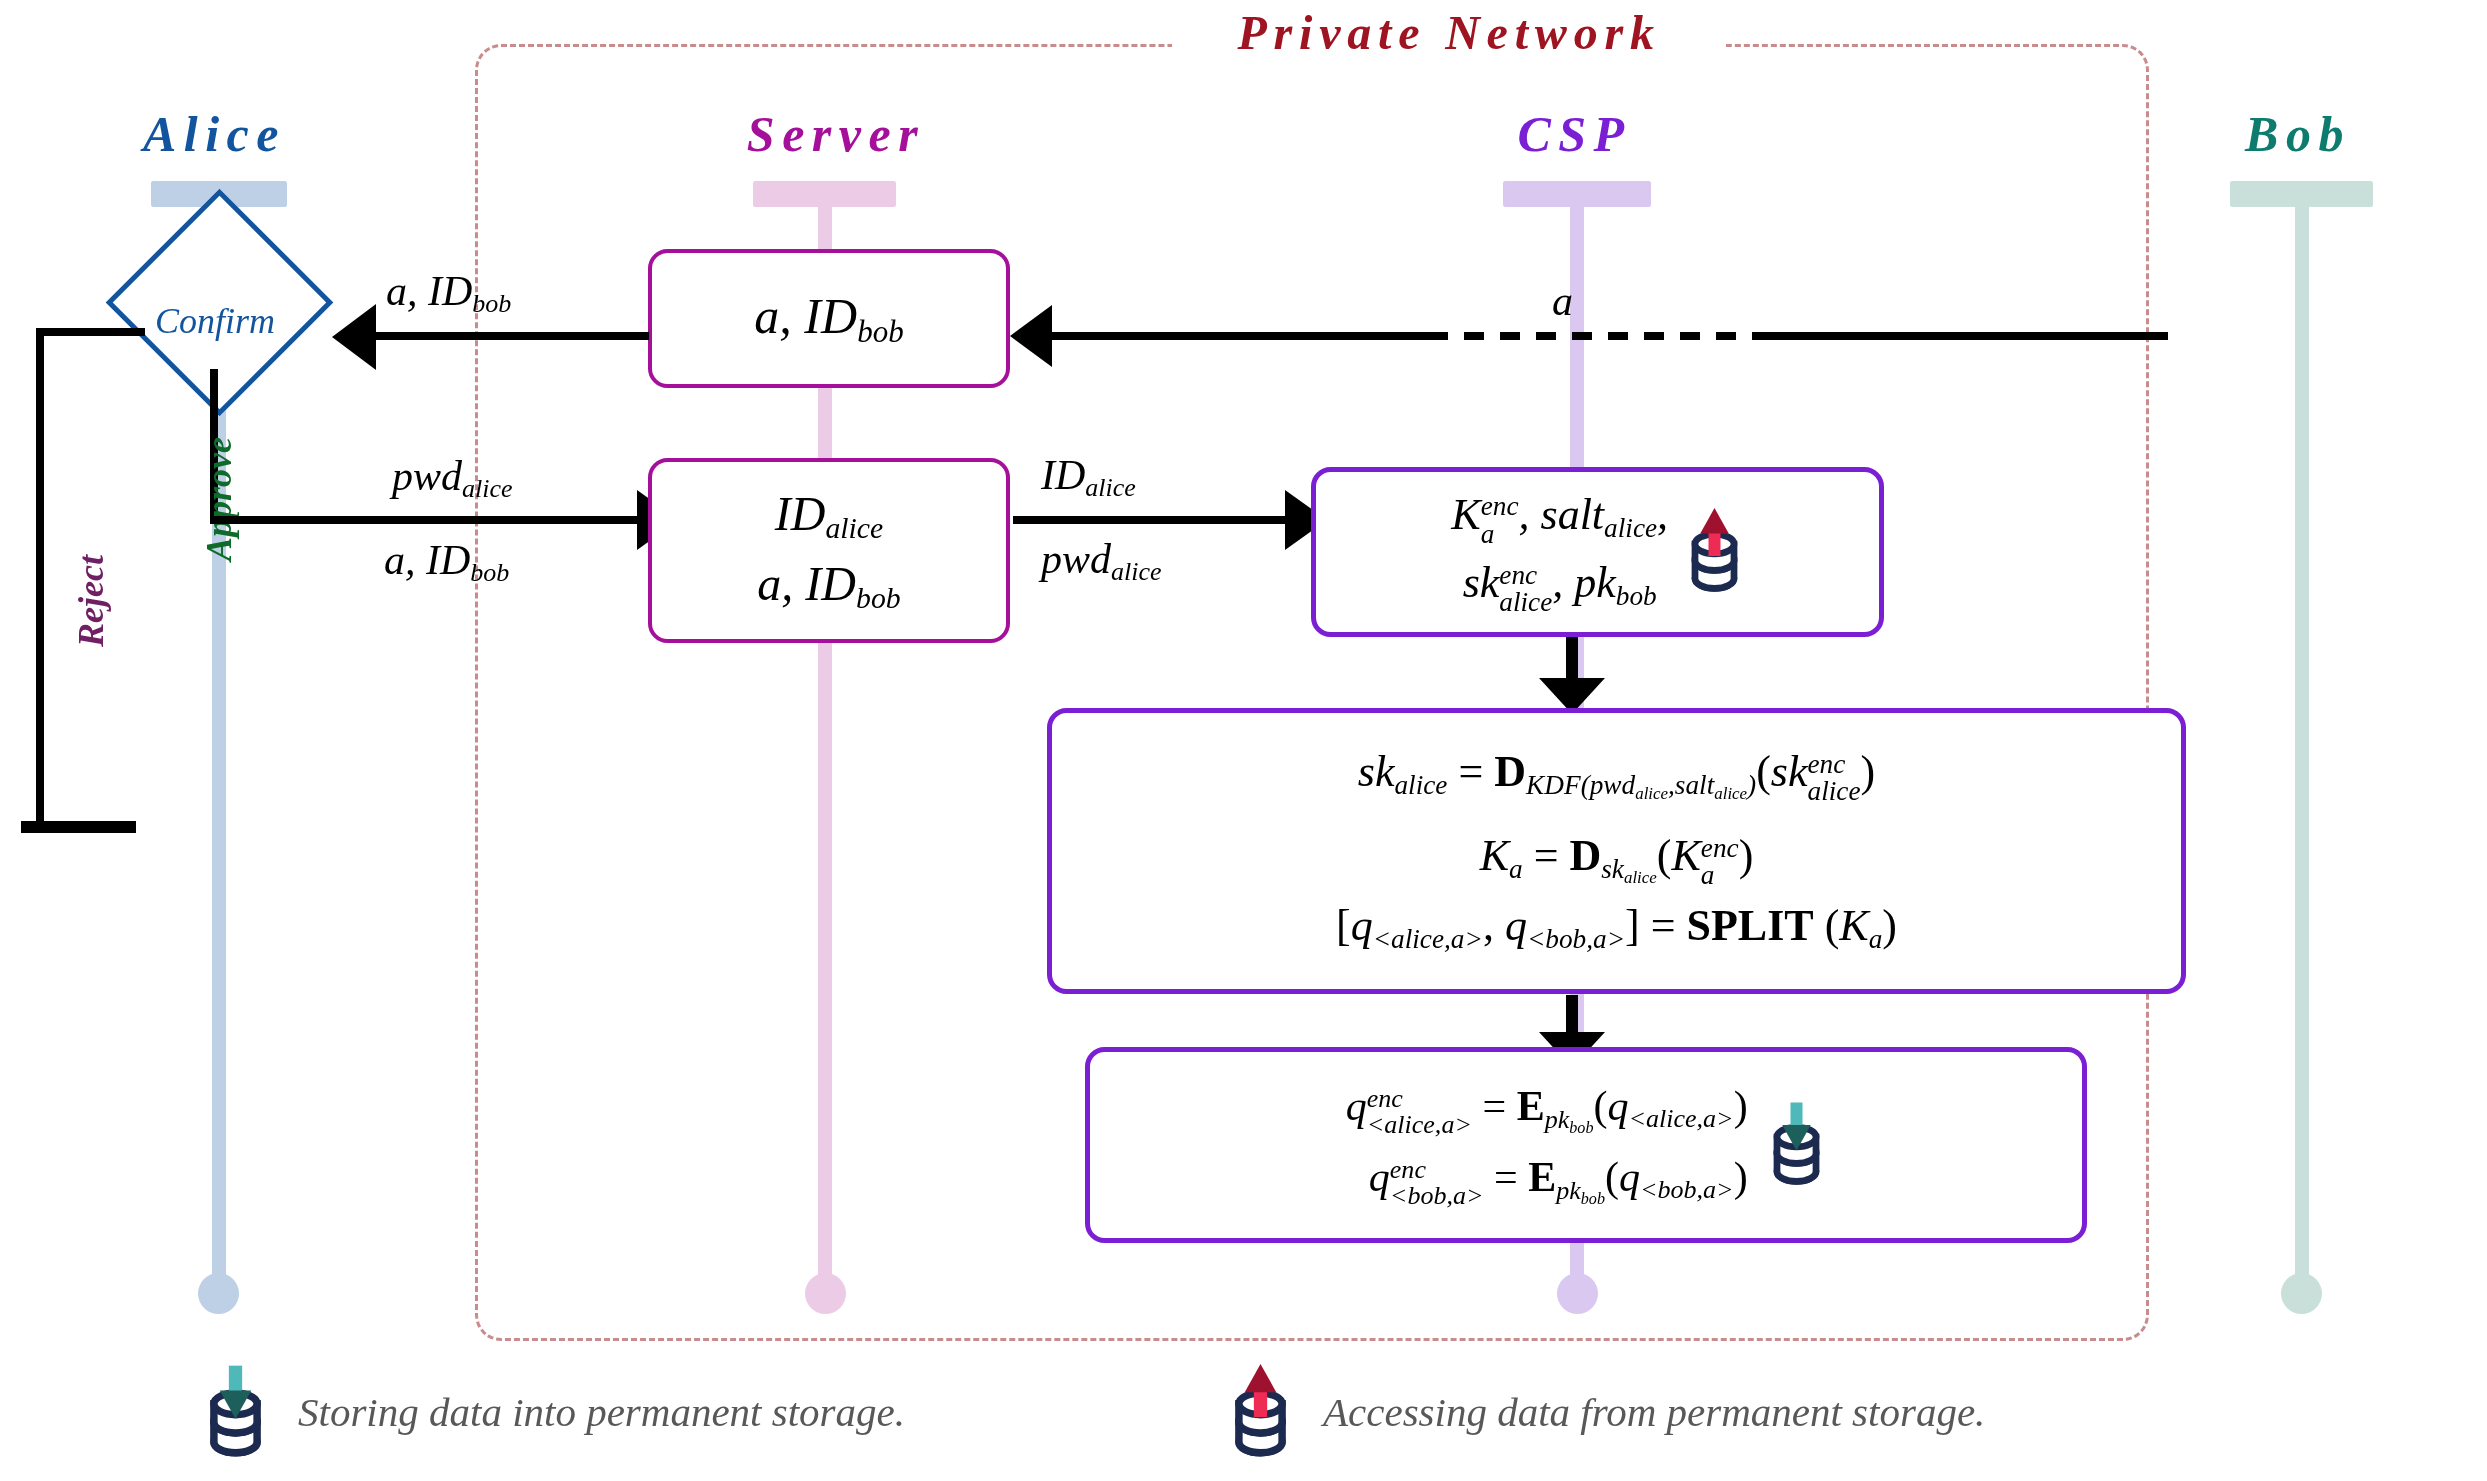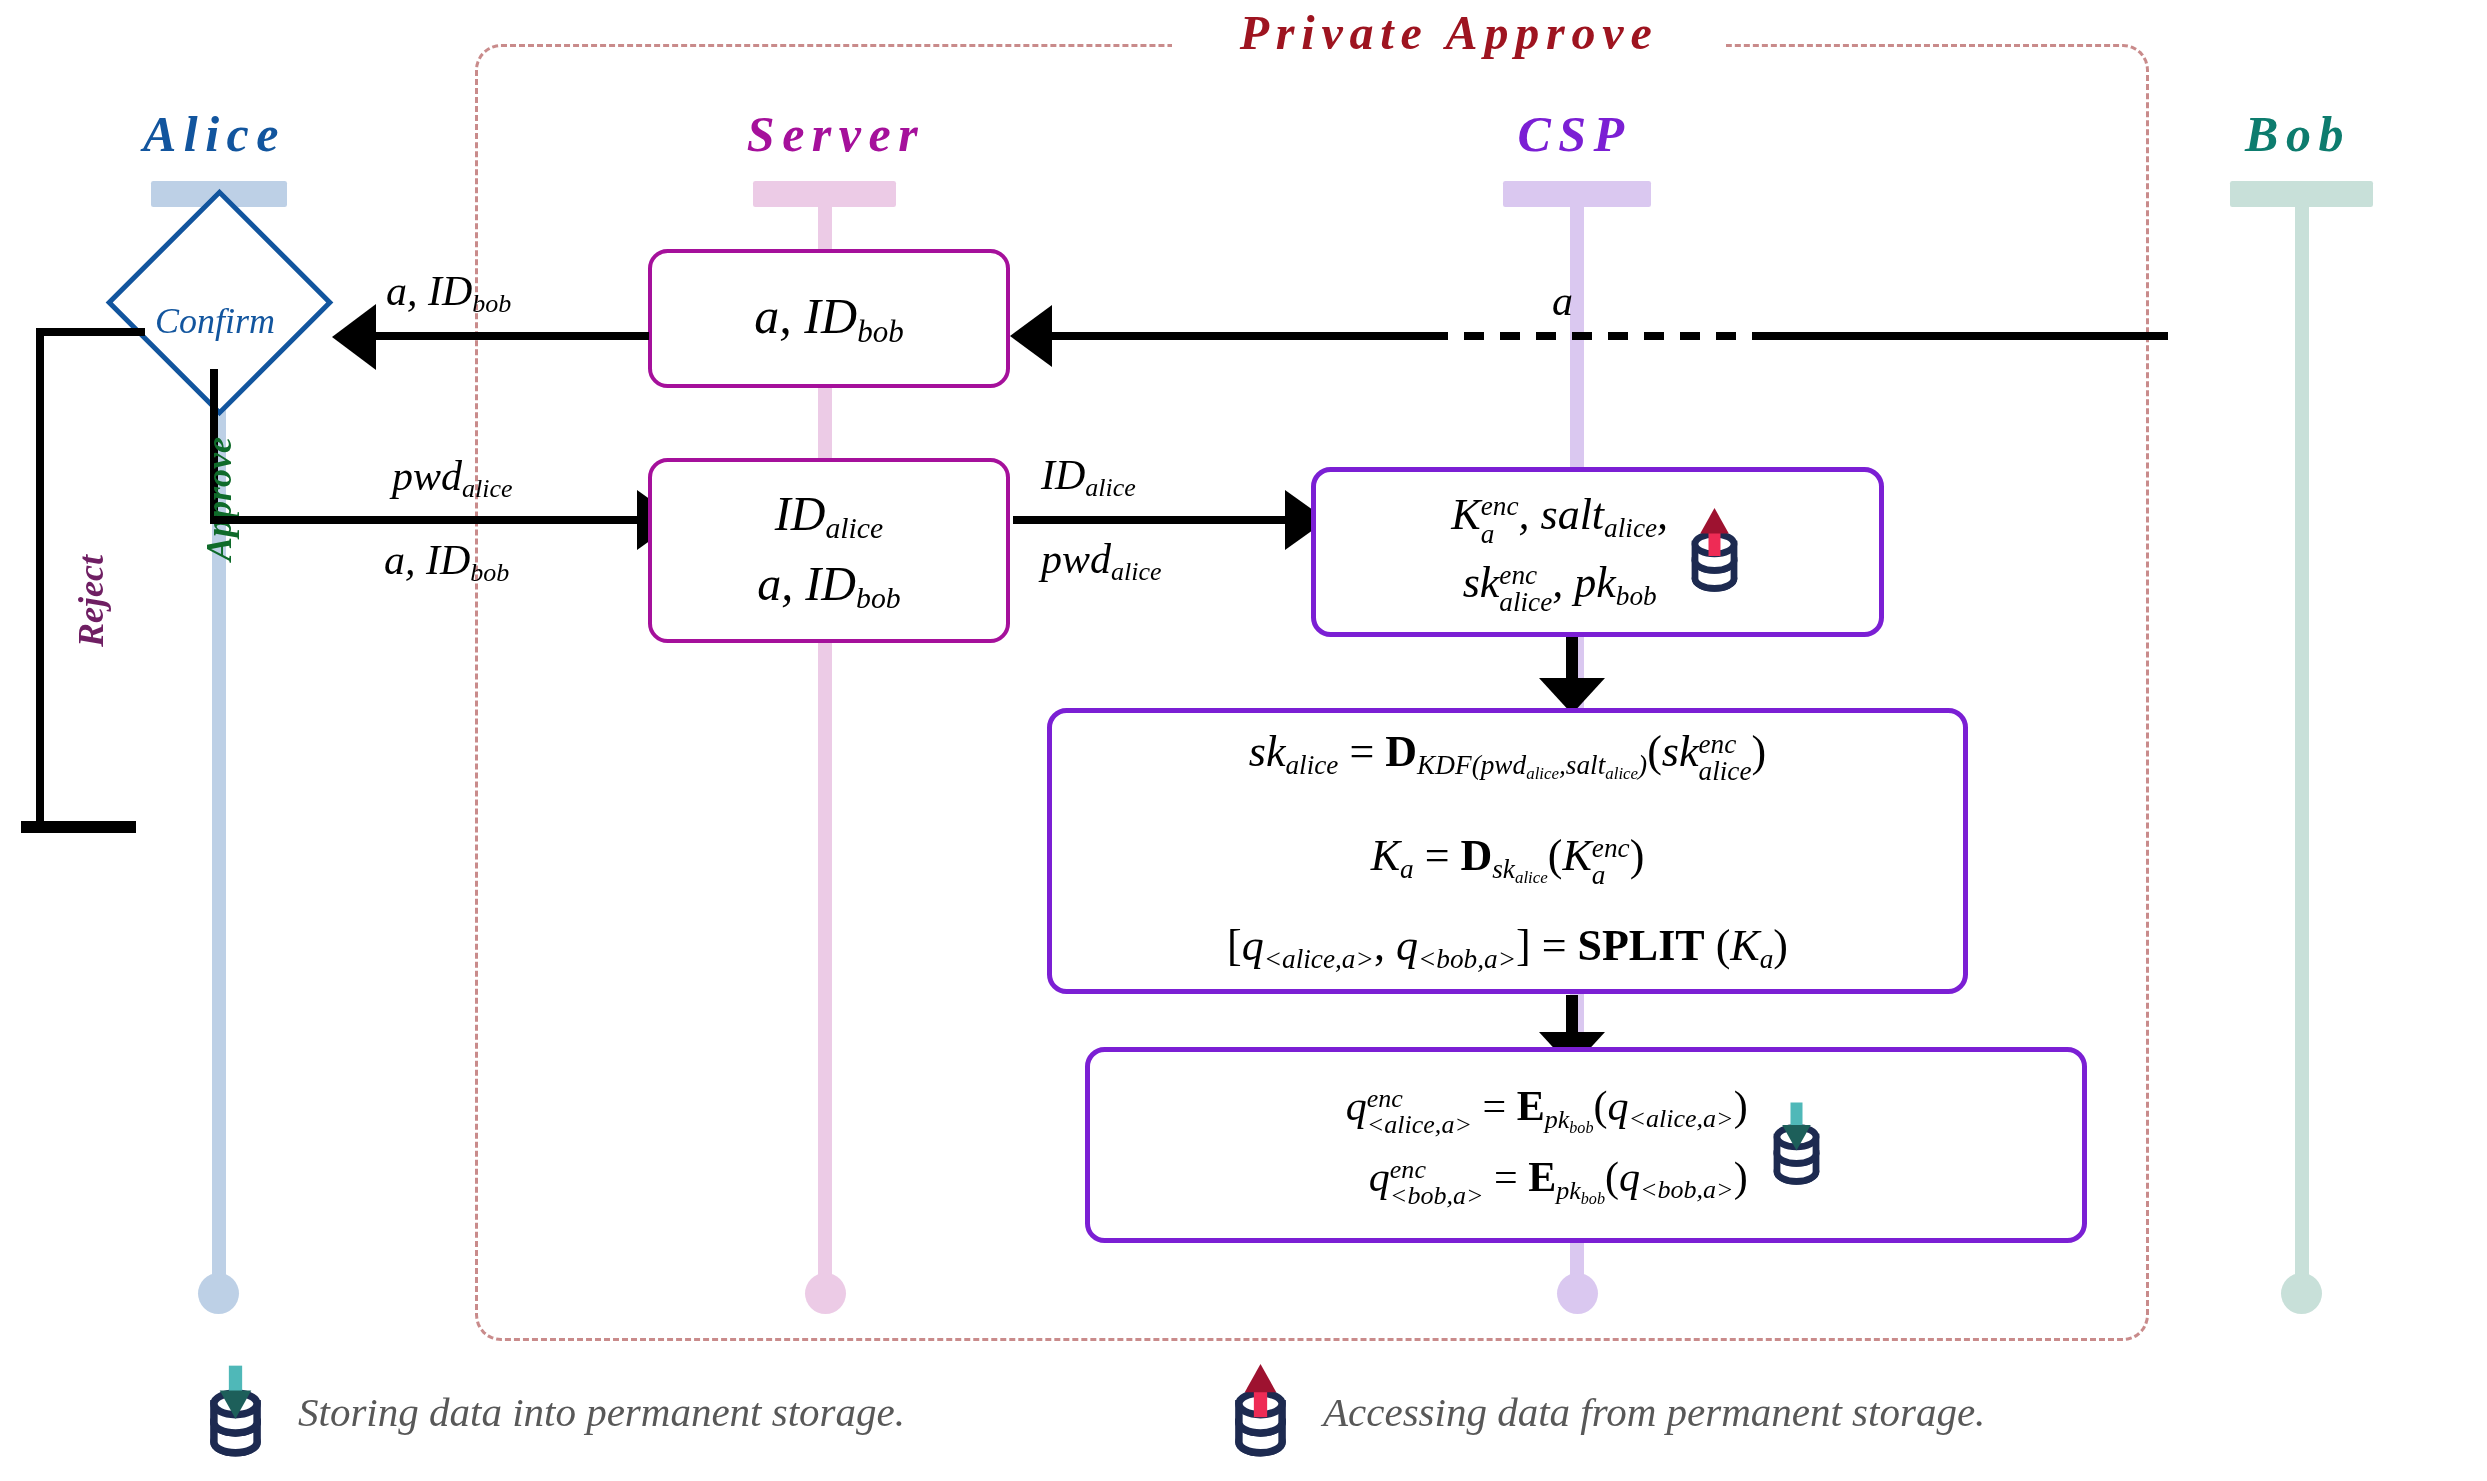--- a/index.html
+++ b/index.html
@@ -68,21 +68,21 @@
 
   
   .dbicon{position:relative;display:inline-block;}
 </style>
 </head>
 <body>
 
 <div class="canvas">
 
   <div id="private-network-box"></div>
-  <div id="private-network-label">Private Approve</div>
+  <div id="private-network-label">Private Network</div>
 
   <div class="actor-name" style="left:79px;top:105px;width:271px;color:#12559e;">Alice</div>
   <div class="actor-head" style="left:151px;top:181px;width:136px;background:#bdd0e6;"></div>
   <div class="lifeline" style="left:212px;top:203px;height:1093px;background:#bdd0e6;"></div>
   <div class="lifeline-end" style="left:198px;top:1273px;background:#bdd0e6;"></div>
 
   <div class="actor-name" style="left:678px;top:105px;width:316px;color:#a5109b;">Server</div>
   <div class="actor-head" style="left:753px;top:181px;width:143px;background:#eccbe6;"></div>
   <div class="lifeline" style="left:818px;top:203px;height:1093px;background:#eccbe6;"></div>
   <div class="lifeline-end" style="left:805px;top:1273px;background:#eccbe6;"></div>
@@ -193,21 +193,21 @@
         </svg>
       </span>
     </div>
   </div>
 
   <div class="vline" style="left:1566px;top:637px;height:47px;width:12px;"></div>
   <div style="position:absolute;left:1539px;top:678px;width:0;height:0;
               border-left:33px solid transparent;border-right:33px solid transparent;
               border-top:36px solid #000;"></div>
 
-  <div class="node-box box-csp" style="left:1047px;top:708px;width:921px;height:286px;flex-direction:column;gap:20px;">
+  <div class="node-box box-csp" style="left:1047px;top:708px;width:1139px;height:286px;flex-direction:column;">
     <span class="math" style="font-size:44px;">
       <span>sk</span><sub>alice</sub>
       <span class="up"> = </span><span class="bold-op">D</span><sub><span>KDF(pwd</span><sub>alice</sub><span>,salt</span><sub>alice</sub><span>)</span></sub><span class="up">(</span><span>sk</span><span class="stack"><span class="s-sup">enc</span><span class="s-sub">alice</span></span><span class="up">)</span>
     </span>
     <span class="math" style="font-size:44px;margin-top:28px;">
       <span>K</span><sub>a</sub>
       <span class="up"> = </span><span class="bold-op">D</span><sub><span>sk</span><sub>alice</sub></sub><span class="up">(</span><span>K</span><span class="stack"><span class="s-sup">enc</span><span class="s-sub">a</span></span><span class="up">)</span>
     </span>
     <span class="math" style="font-size:44px;margin-top:13.6px;">
       <span class="up">[</span><span>q</span><sub>&lt;alice,a&gt;</sub><span class="up">, </span><span>q</span><sub>&lt;bob,a&gt;</sub><span class="up">] = </span><span class="bold-op">SPLIT</span><span class="up"> (</span><span>K</span><sub>a</sub><span class="up">)</span>

